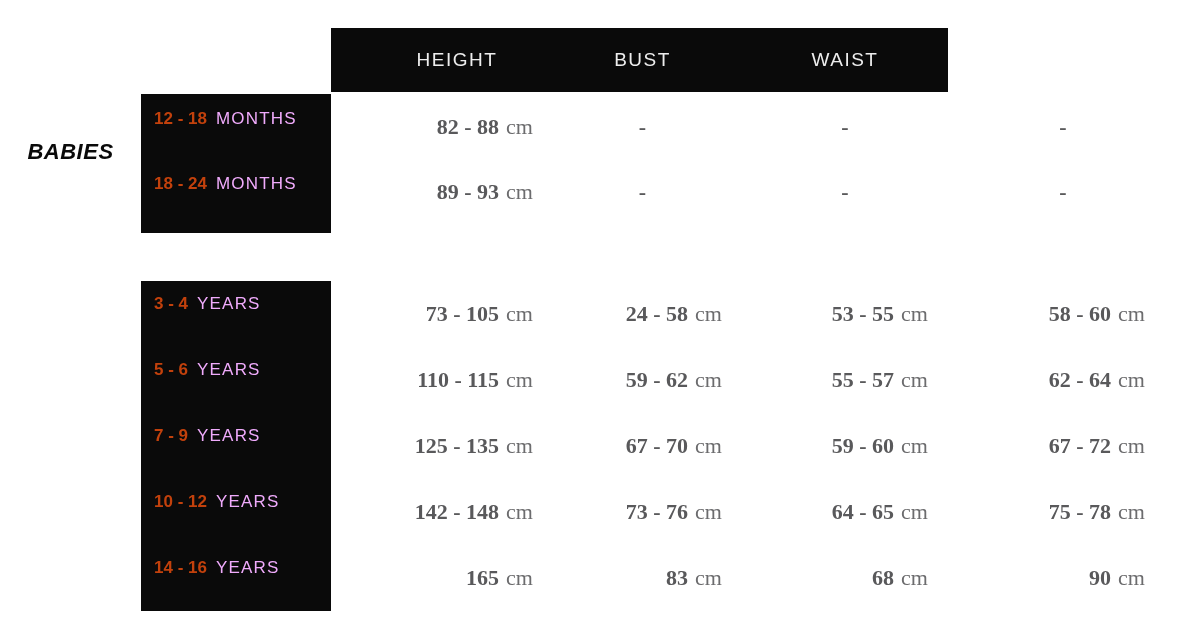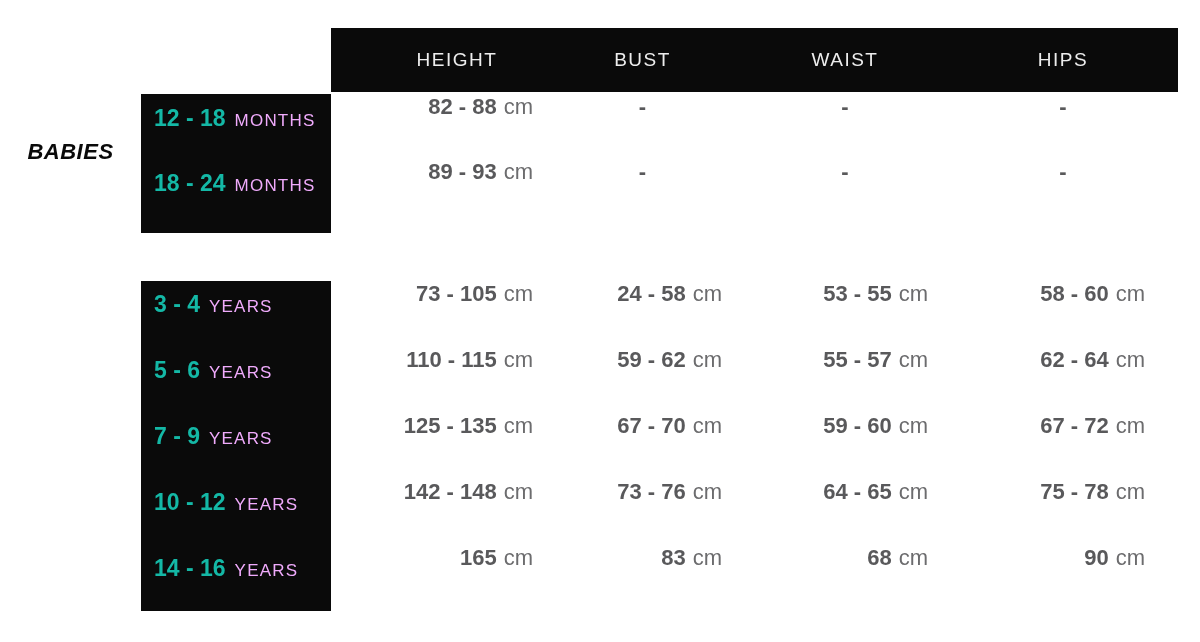--- a/index.html
+++ b/index.html
@@ -38,29 +38,30 @@
   .agecell {
     background: #0a0a0a;
     color: #ffffff;
     display: flex;
     align-items: center;
     padding-left: 13px;
   }
   .agecell .inner { display: flex; align-items: baseline; }
   .agecell.babies .inner { transform: translateY(-8px); }
   .agecell.child  .inner { transform: translateY(-10px); }
-  .age-range { font-size: 23px; font-weight: bold; color: #14b8a6; }
+  .age-range { font-size: 17px; font-weight: bold; color: #c2410c; }
   .age-unit  { font-size: 17px; letter-spacing: 1.2px; color: #f0abfc; margin-left: 9px; }
   
   .dcell {
     display: flex;
-    align-items: flex-start;
+    align-items: center;
     justify-content: flex-end;
     font-size: 22px;
     color: #59595b;
+    font-family: Liberation Serif, serif;
   }
   .dcell .val  { font-weight: bold; color: #59595b; }
   .dcell .unit { font-weight: normal; color: #6c6c6e; margin-left: 7px; }
   .dcell.ch  { padding-right: 10px; }
   .dcell.cb  { padding-right: 20px; }
   .dcell.cw  { padding-right: 20px; }
   .dcell.chp { padding-right: 33px; }
   .dcell.dash { justify-content: center; padding-right: 0; }
   
   .glabel {
@@ -86,23 +87,20 @@
 
     <div class="hcell ch" style="grid-column:3">
         <span>HEIGHT</span>
       </div>
     <div class="hcell cw" style="grid-column:5">
         <span>WAIST</span>
       </div>
     <div class="hcell cb" style="grid-column:4">
         <span>BUST</span>
       </div>
-    <div class="hcell chp" style="grid-column:6">
-        <span>HIPS</span>
-      </div>
 
     <div class="glabel babies">
       <span>BABIES</span>
     </div>
 
     <div class="agecell babies" style="grid-column:2;grid-row:3">
       <span class="inner">
           <span class="age-range">12 - 18</span>
           <span class="age-unit">MONTHS</span>
         </span>

